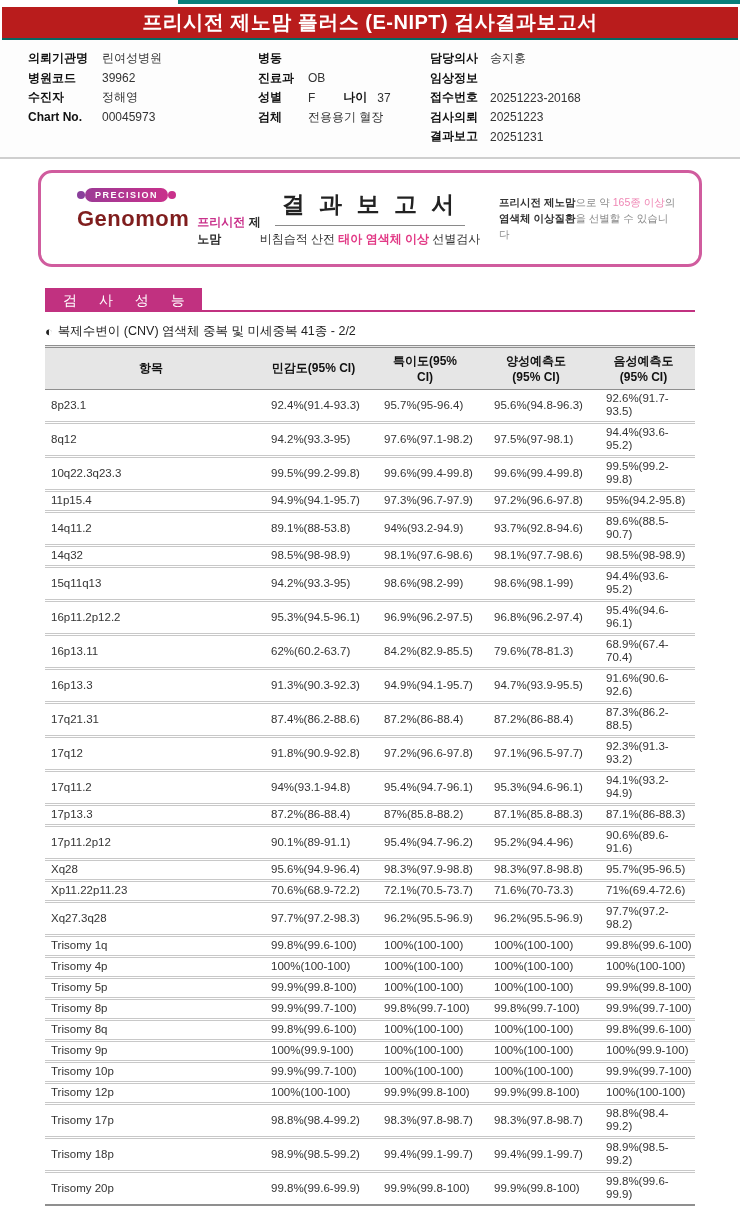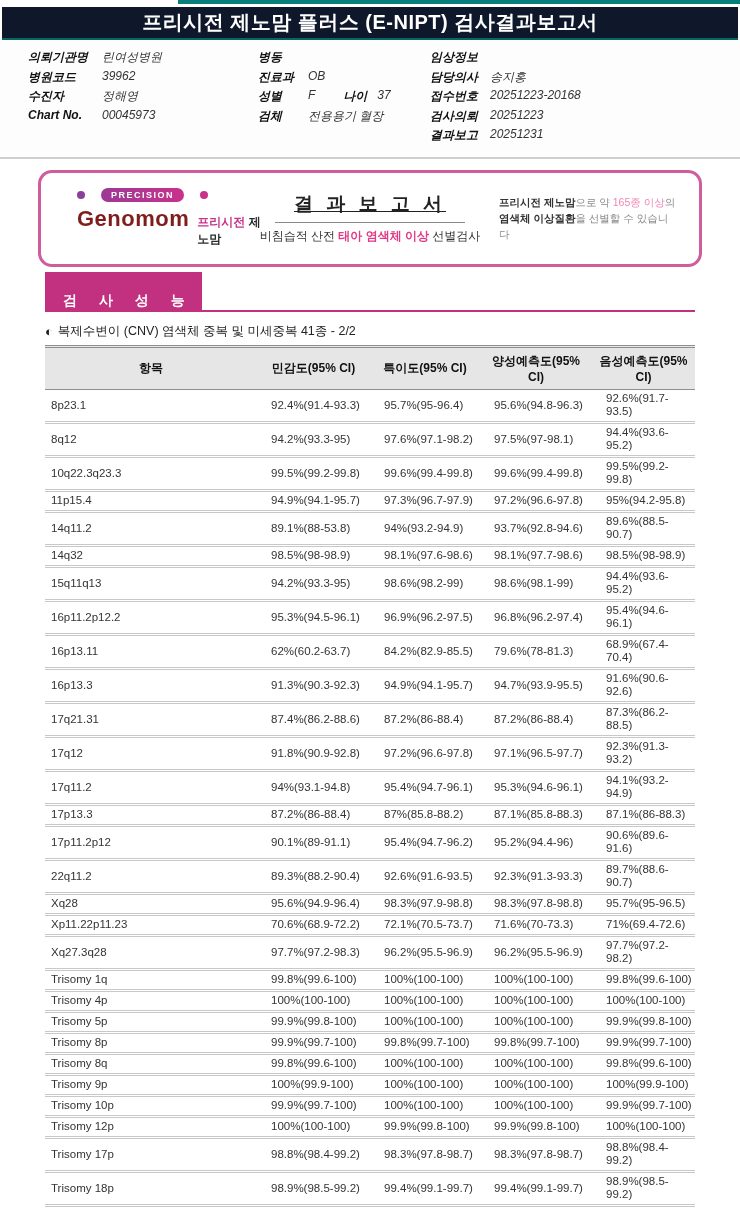--- a/index.html
+++ b/index.html
@@ -4,75 +4,75 @@
 <style>
   * { box-sizing: border-box; margin: 0; padding: 0; }
   html,body { width:740px; height:1208px; }
   body {
     font-family: "Liberation Sans", "DejaVu Sans", sans-serif;
     background:#ffffff; color:#222; position:relative; overflow:hidden;
   }
   
   .top-strip { position:absolute; top:0; left:178px; right:0; height:4px; background:#087f7b; }
   .title-bar {
-    margin:7px 2px 0; height:33px; background:#0f172a; color:#fff;
+    margin:7px 2px 0; height:33px; background:#b91c1c; color:#fff;
     display:flex; align-items:center; justify-content:center;
     font-size:20px; font-weight:bold; letter-spacing:0.5px;
     border-bottom:2px solid #066863;
   }
   
   .patient { display:flex; padding:9px 0 10px 28px; border-bottom:2px solid #cfcfcf; background:#fdfdfd; }
   .pcol { display:flex; flex-direction:column; }
   .pcol1 { width:230px; } .pcol2 { width:172px; } .pcol3 { flex:1; }
-  .prow { display:flex; align-items:flex-start; height:19.5px; font-size:12px;font-style:italic; }
+  .prow { display:flex; align-items:center; height:19.5px; font-size:12px; }
   .plabel { font-weight:bold; color:#111; }
   .pcol1 .plabel { width:74px; } .pcol2 .plabel { width:50px; } .pcol3 .plabel { width:60px; }
   .pvalue { color:#333; }
   .plabel2 { font-weight:bold; color:#111; margin-left:28px; margin-right:10px; }
   
   .banner {
     margin:11px 38px 0; height:97px; border:3px solid #d05c9e; border-radius:14px;
     display:flex; align-items:center; position:relative; background:#fff;
   }
   .brand-block { margin-left:36px; width:190px; }
-  .precision-row { display:flex; align-items:center; gap:16px; margin-bottom:4px; }
+  .precision-row { display:flex; align-items:center; gap:0; margin-bottom:4px; }
   .dot { width:8px; height:8px; border-radius:50%; }
   .dot-l { background:#8a3f9b; } .dot-r { background:#c9318b; }
   .precision-pill {
     background:linear-gradient(90deg,#9c3a96,#c9318b); color:#fff;
     font-size:9px; font-weight:bold; letter-spacing:1.5px;
     padding:2px 10px; border-radius:8px;
   }
   .brand-row { display:flex; align-items:baseline; gap:8px; }
   .brand-en { font-size:22px; font-weight:bold; color:#7f1d1d; letter-spacing:0.5px; }
   .brand-kr { font-size:12px; font-weight:bold; }
   .brand-kr .pink { color:#c9318b; } .brand-kr .dark { color:#2b2b2b; }
   .center-block { position:absolute; left:50%; transform:translateX(-50%); text-align:center; width:280px; }
-  .report-title { font-size:19px; font-weight:bold; color:#222; letter-spacing:4px; white-space:nowrap;text-decoration:underline; }
+  .report-title { font-size:23px; font-weight:bold; color:#222; letter-spacing:4px; white-space:nowrap; }
   .report-divider { width:190px; border-top:1px solid #8a8a8a; margin:5px auto 5px; }
   .report-sub { font-size:12px; color:#333; white-space:nowrap; }
   .report-sub .hl { color:#e23a86; font-weight:bold; }
   .note-block { margin-left:auto; margin-right:22px; width:178px; font-size:10.5px; color:#8a8a8a; line-height:1.55; }
   .note-block .b { color:#333; font-weight:bold; }
   .note-block .hl { color:#ef86b4; }
   
   .section-wrap { margin:21px 45px 0; border-bottom:2px solid #c13180; height:24px; position:relative; }
   .section-tag {
     position:absolute; left:0; bottom:-2px; background:#c13180; color:#fff;
-    font-size:14px; font-weight:bold; letter-spacing:9px;
-    padding:20px 8px 4px 18px; line-height:16px;
+    font-size:14px; font-weight:normal; letter-spacing:9px;
+    padding:4px 8px 4px 18px; line-height:16px;
   }
   
   .caption { margin:11px 45px 5px; font-size:12.5px; color:#222; display:flex; align-items:center; gap:5px; }
   .caption .half-icon { font-size:13px; color:#222; }
   
   table { margin:3px 45px 0; width:650px; border-collapse:collapse; table-layout:fixed; }
   th {
     background:#e6e6e6; font-weight:bold; font-size:12px; color:#111;
-    padding:5px 4px; border-top:3px double #8f8f8f; border-bottom:1px solid #8f8f8f;
+    padding:5px 14px; border-top:3px double #8f8f8f; border-bottom:1px solid #8f8f8f;
     text-align:center;
   }
   td {
     font-size:11.5px; line-height:13px; color:#333;
     padding:2.5px 2px 2.5px 14px; border-bottom:3px double #c8c8c8; text-align:left;
   }
   td:first-child { padding-left:6px; }
   tr:last-child td { border-bottom:2px solid #8f8f8f; }
   col.c1 { width:212px; } col.c2 { width:113px; } col.c3 { width:110px; } col.c4 { width:112px; } col.c5 { width:103px; }
 </style>
@@ -119,26 +119,26 @@
         <span class="plabel2">나이</span>
         <span class="pvalue">37</span>
       </div>
     <div class="prow">
         <span class="plabel">검체</span>
         <span class="pvalue">전용용기 혈장</span>
       </div>
   </div>
   <div class="pcol pcol3">
     <div class="prow">
+        <span class="plabel">담당의사</span>
+        <span class="pvalue">송지홍</span>
+      </div>
+    <div class="prow">
         <span class="plabel">임상정보</span>
         <span class="pvalue"></span>
-      </div>
-    <div class="prow">
-        <span class="plabel">담당의사</span>
-        <span class="pvalue">송지홍</span>
       </div>
     <div class="prow">
         <span class="plabel">접수번호</span>
         <span class="pvalue">20251223-20168</span>
       </div>
     <div class="prow">
         <span class="plabel">검사의뢰</span>
         <span class="pvalue">20251223</span>
       </div>
     <div class="prow">
@@ -297,27 +297,20 @@
         <td>87.1%(86-88.3)</td>
       </tr>
       <tr>
         <td>17p11.2p12</td>
         <td>90.1%(89-91.1)</td>
         <td>95.4%(94.7-96.2)</td>
         <td>95.2%(94.4-96)</td>
         <td>90.6%(89.6-91.6)</td>
       </tr>
       <tr>
-        <td>22q11.2</td>
-        <td>89.3%(88.2-90.4)</td>
-        <td>92.6%(91.6-93.5)</td>
-        <td>92.3%(91.3-93.3)</td>
-        <td>89.7%(88.6-90.7)</td>
-      </tr>
-      <tr>
         <td>Xq28</td>
         <td>95.6%(94.9-96.4)</td>
         <td>98.3%(97.9-98.8)</td>
         <td>98.3%(97.8-98.8)</td>
         <td>95.7%(95-96.5)</td>
       </tr>
       <tr>
         <td>Xp11.22p11.23</td>
         <td>70.6%(68.9-72.2)</td>
         <td>72.1%(70.5-73.7)</td>

